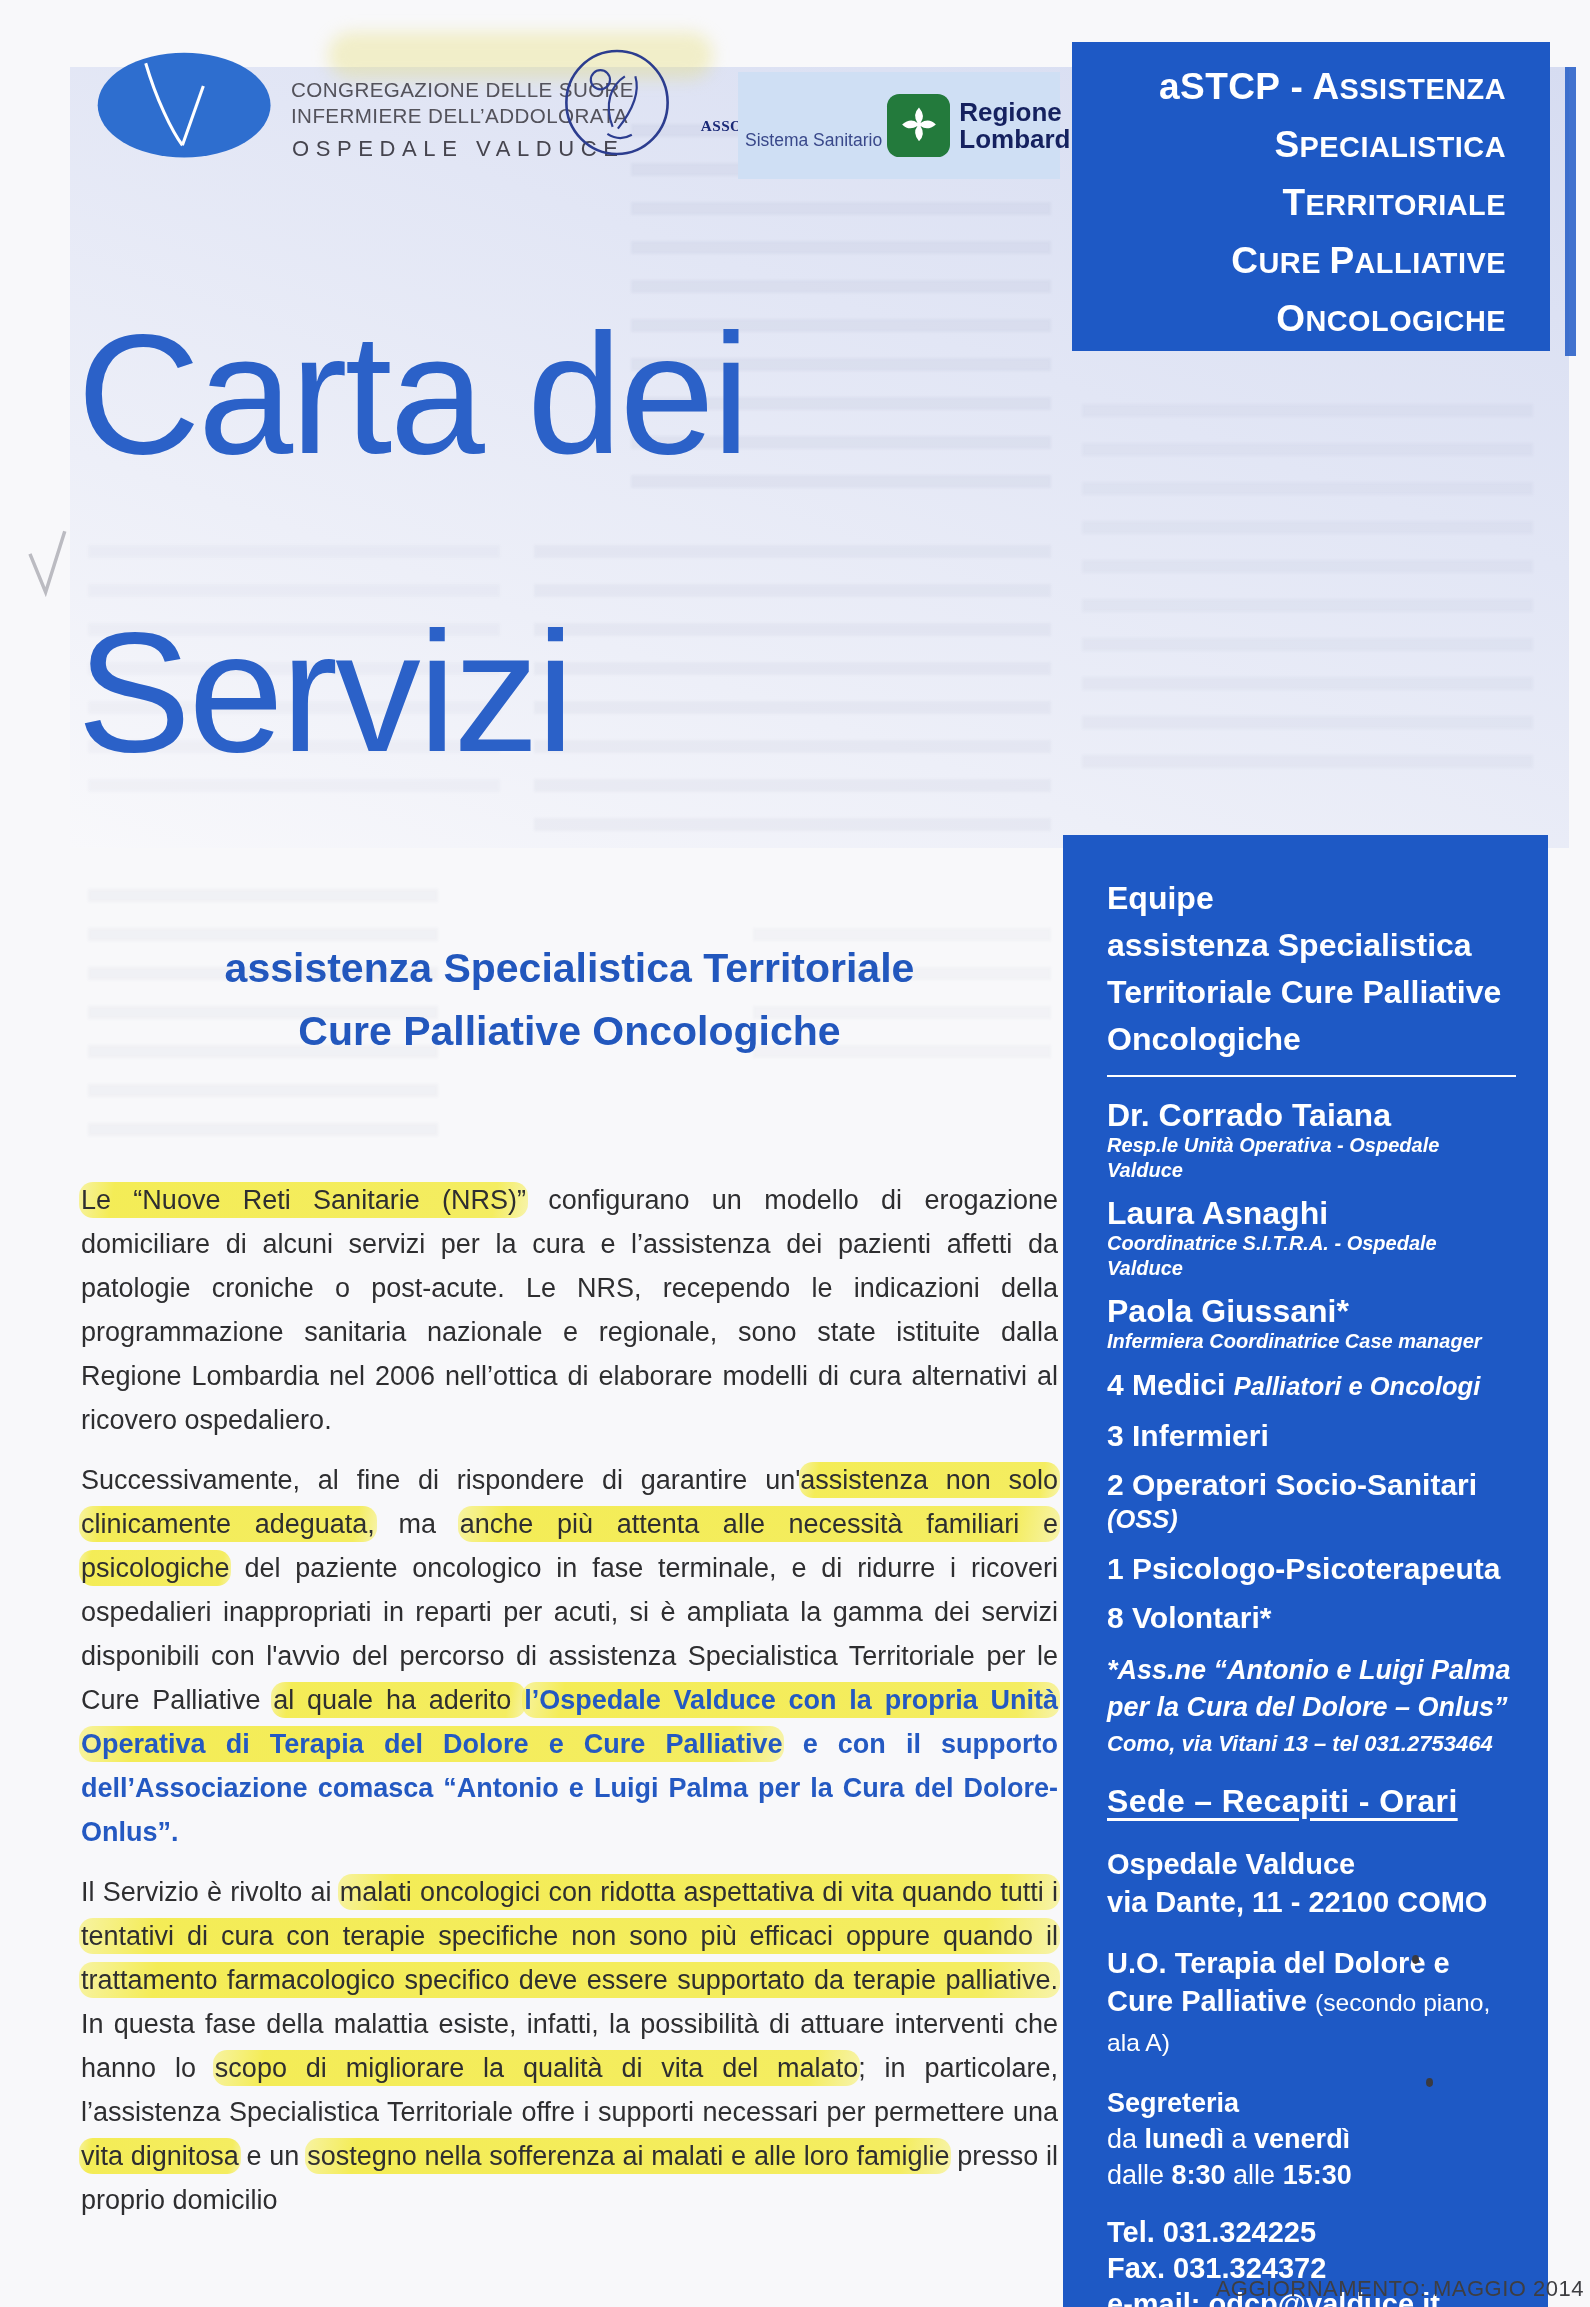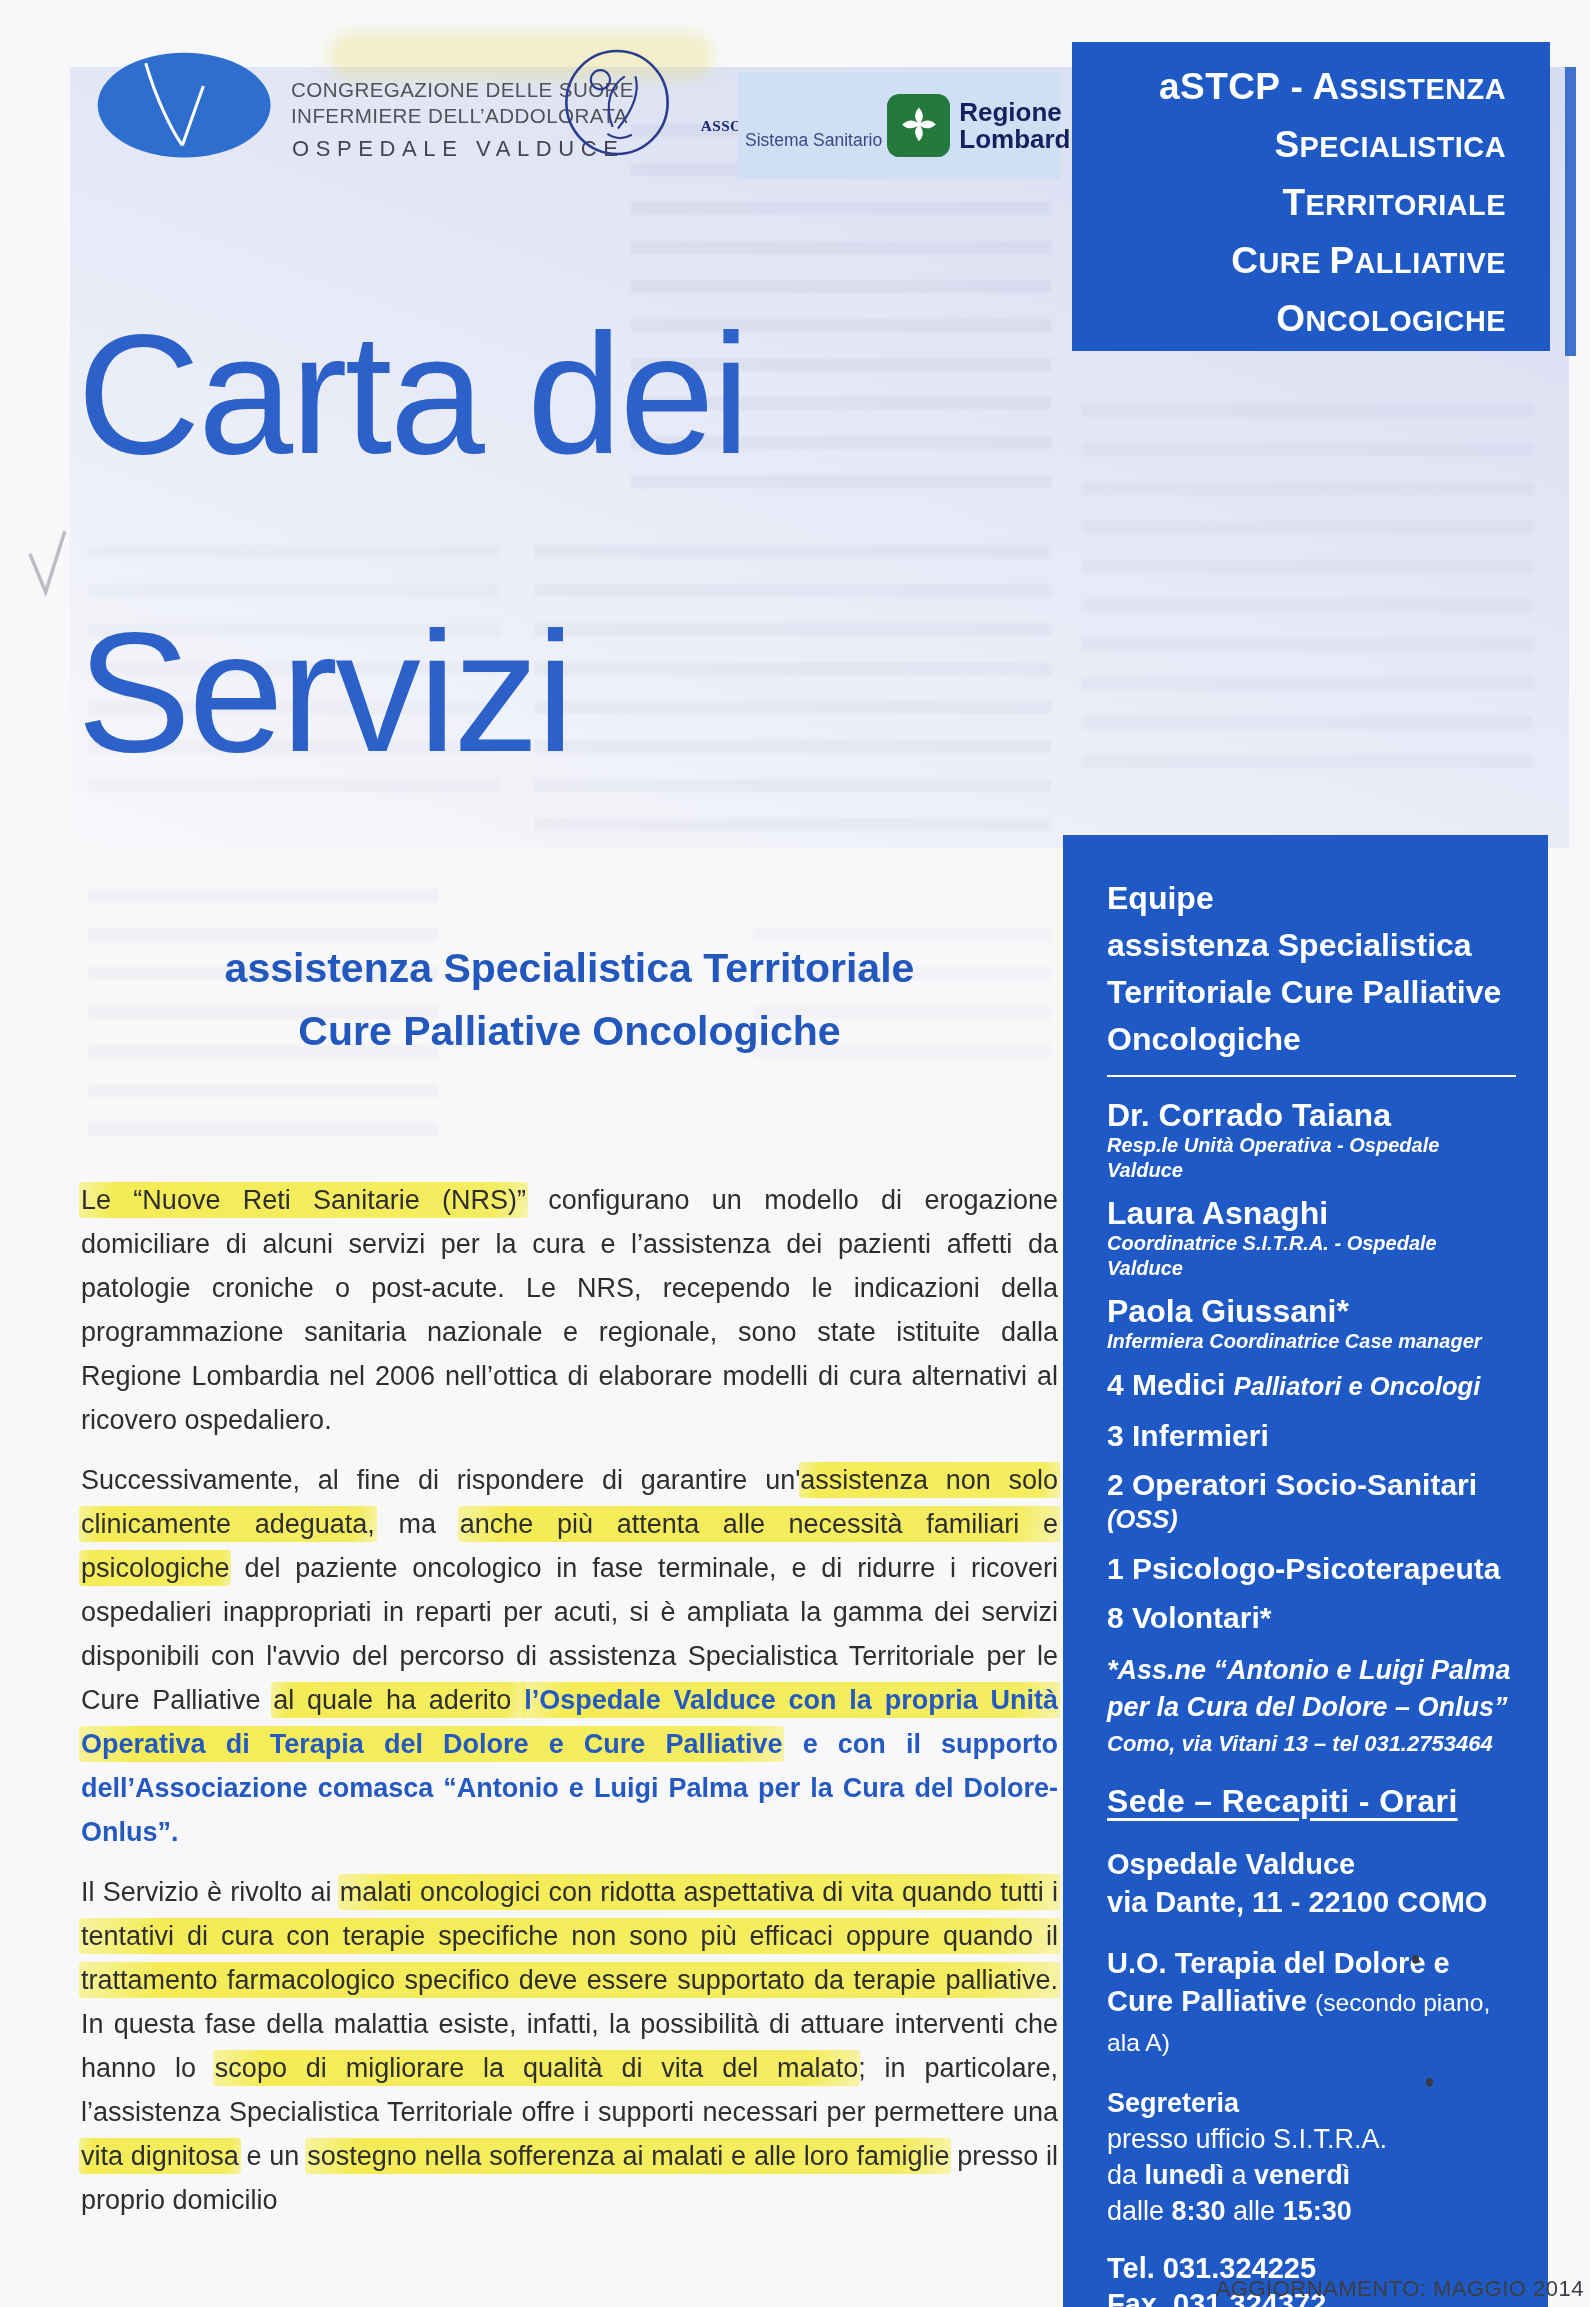--- a/index.html
+++ b/index.html
@@ -51,21 +51,21 @@
          line-height:298px;letter-spacing:-2.6px;color:#2b61c8;}
   
   .subtitle{position:absolute;left:81px;top:937px;width:977px;margin:0;text-align:center;
             font-size:41px;font-weight:700;line-height:63px;color:#2257bd;}
 
   
   .bodytext{position:absolute;left:81px;top:1178px;width:977px;font-size:27px;line-height:44px;
             text-align:justify;color:#2e2e30;}
   .bodytext p{margin:0 0 16px 0;}
   .seg.hl{background-image:linear-gradient(100deg,rgba(246,238,75,.5),rgba(243,234,58,.85) 8%,
-          rgba(243,234,58,.8) 92%,rgba(246,238,75,.45));border-radius:3px;padding:2.6px 1.8px;margin:0 -1.8px;
+          rgba(243,234,58,.8) 92%,rgba(246,238,75,.45));border-radius:14px;padding:2.6px 1.8px;margin:0 -1.8px;
           -webkit-box-decoration-break:clone;box-decoration-break:clone;}
   .seg.blue{color:#2459c2;font-weight:700;}
 
   
   .sidebar{position:absolute;left:1063px;top:835px;width:485px;height:1827px;background:#1e59c5;
            box-sizing:border-box;padding:40px 32px 0 44px;color:#fff;}
   .eq-title{font-size:32px;font-weight:700;line-height:47px;}
   .eq-rule{border-top:2.6px solid #fff;margin:12.3px 0 21px 0;}
   .member{margin-bottom:14px;}
   .member-name{font-size:32px;font-weight:700;line-height:35px;}
@@ -180,21 +180,20 @@
     <div class="assoc-sub">Como, via Vitani 13 – tel 031.2753464</div>
 
     <div class="sede-title">Sede – Recapiti - Orari</div>
 
     <div class="addr">Ospedale Valduce<br>via Dante, 11 - 22100 COMO</div>
 
     <div class="uo"><span class="seg b">U.O.  Terapia del Dolore e Cure Palliative </span><span class="seg rg sm">(secondo piano, ala A)</span></div>
 
     <div class="seg-block">
       <div class="seg-title">Segreteria</div>
-      <div>presso ufficio S.I.T.R.A.</div>
       <div><span class="seg rg">da </span><span class="seg b">lunedì</span><span class="seg rg"> a </span><span class="seg b">venerdì</span></div>
       <div><span class="seg rg">dalle </span><span class="seg b">8:30</span><span class="seg rg"> alle </span><span class="seg b">15:30</span></div>
     </div>
 
     <div class="contacts">Tel. 031.324225<br>Fax. 031.324372<br>e-mail: odcp@valduce.it<br>www.valduce.it<br>www.associazionepalma.org</div>
   </aside>
 
   <div class="tick">
     <svg width="47" height="79" viewBox="0 0 54 90">
       <path d="M8 34 L26 78 L48 8" stroke="#9b9ba4" stroke-width="4" fill="none"></path>

